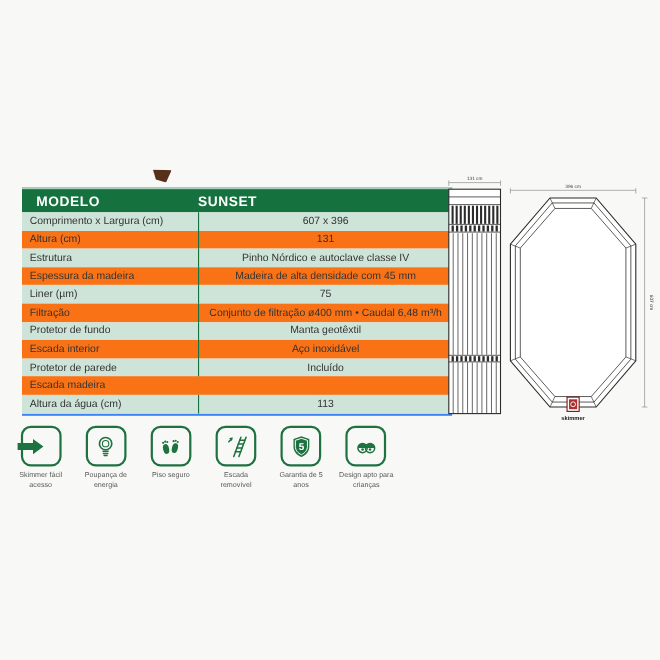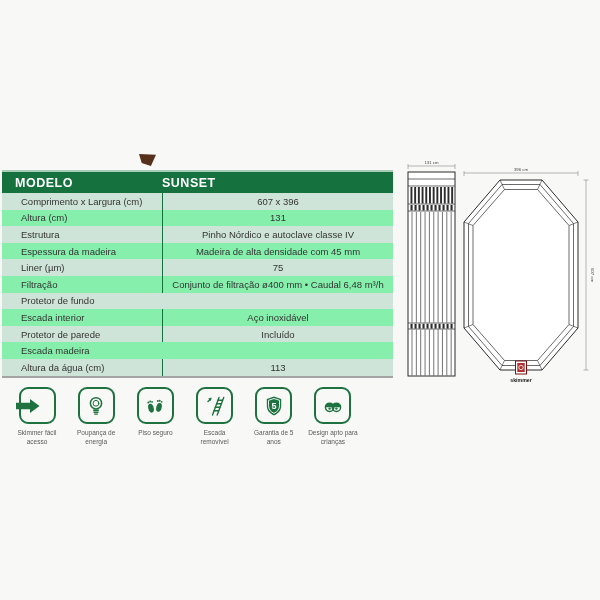--- a/index.html
+++ b/index.html
@@ -4,28 +4,28 @@
 <style>
   html,body{margin:0;padding:0;}
   body{width:600px;height:600px;background:#f8f8f6;font-family:"Liberation Sans",sans-serif;}
   #canvas{position:relative;width:600px;height:600px;overflow:hidden;}
 
   
   .brown-mark{position:absolute;left:139px;top:154px;width:17px;height:12px;
     background:#57301c;clip-path:polygon(0 0,100% 6%,70% 100%,16% 76%);}
 
   
-  .spec-table{position:absolute;left:2px;top:170px;width:391px;border-bottom:2px solid #a3a3a3;}
+  .spec-table{position:absolute;left:20px;top:170px;width:391px;border-bottom:2px solid #3b82f6;}
   .spec-header{display:flex;height:21px;background:#15713e;border-top:2px solid #a8cdb9;
     color:#ffffff;font-weight:bold;font-size:12.5px;letter-spacing:.5px;align-items:center;}
   .spec-header .hcol1{width:160px;padding-left:13px;box-sizing:border-box;}
   .spec-header .hcol2{flex:1;text-align:left;}
-  .spec-row{display:flex;height:16.6px;align-items:center;font-size:9.5px;color:#333;background:#86efac;}
+  .spec-row{display:flex;height:16.6px;align-items:center;font-size:9.5px;color:#333;background:#f97316;}
   .spec-row:nth-child(odd){background:#cfe4d8;}
-  .spec-row .rcol1{width:160px;padding-left:19px;box-sizing:border-box;white-space:nowrap;}
+  .spec-row .rcol1{width:160px;padding-left:7px;box-sizing:border-box;white-space:nowrap;}
   .spec-row .rcol2{flex:1;text-align:left;border-left:1.6px solid #15713e;align-self:stretch;
     display:flex;align-items:center;justify-content:center;white-space:nowrap;}
 
   
   .features{position:absolute;left:9px;top:387px;width:352px;display:flex;justify-content:space-between;}
   .feature{display:flex;flex-direction:column;align-items:center;width:56px;}
   .feature-box{width:33px;height:33px;border:2.5px solid #1e7240;border-radius:9px;
     display:flex;align-items:center;justify-content:center;background:transparent;position:relative;}
   .feature-box svg{overflow:visible;display:block;}
   .feature-label{margin-top:5px;font-size:6.5px;line-height:1.35;color:#5a5a5a;text-align:center;width:50px;}
@@ -68,20 +68,21 @@
         <div class="spec-row">
           <div class="rcol1">Liner (µm)</div>
           <div class="rcol2">75</div>
         </div>
         <div class="spec-row">
           <div class="rcol1">Filtração</div>
           <div class="rcol2">Conjunto de filtração ø400 mm • Caudal 6,48 m³/h</div>
         </div>
         <div class="spec-row">
           <div class="rcol1">Protetor de fundo</div>
+          <div class="rcol2">Manta geotêxtil</div>
         </div>
         <div class="spec-row">
           <div class="rcol1">Escada interior</div>
           <div class="rcol2">Aço inoxidável</div>
         </div>
         <div class="spec-row">
           <div class="rcol1">Protetor de parede</div>
           <div class="rcol2">Incluído</div>
         </div>
         <div class="spec-row">

